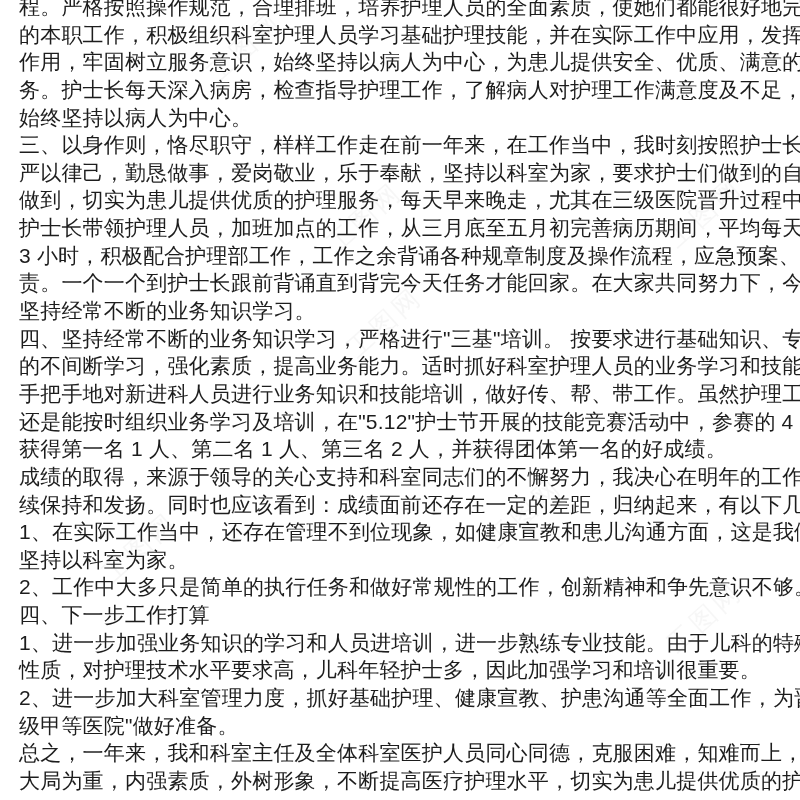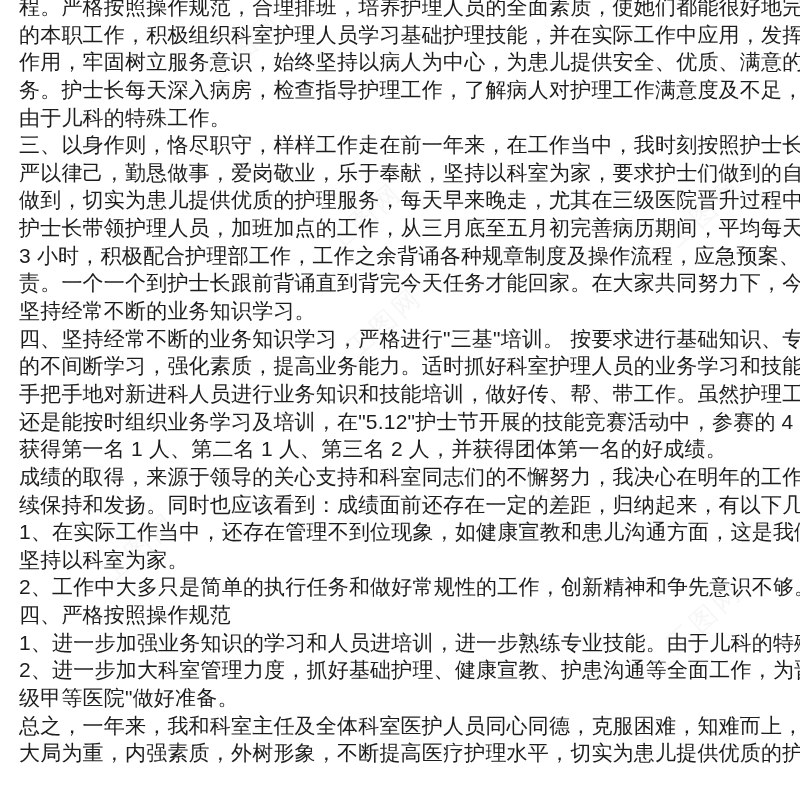--- a/index.html
+++ b/index.html
@@ -57,38 +57,39 @@
       <span class="watermark" style="left: 95px; top: 530px; color: rgb(176, 176, 176);">工图网</span>
       <span class="watermark" style="left: 480px; top: 495px; color: rgb(176, 176, 176);">工图网</span>
       <span class="watermark" style="left: 660px; top: 600px; color: rgb(176, 176, 176);">工图网</span>
       <span class="watermark" style="left: 200px; top: 30px; color: rgb(176, 176, 176);">工图网</span>
     </div>
   <div class="text-block">
       <div class="text-line">程。严格按照操作规范，合理排班，培养护理人员的全面素质，使她们都能很好地完成自己</div>
       <div class="text-line">的本职工作，积极组织科室护理人员学习基础护理技能，并在实际工作中应用，发挥了积极</div>
       <div class="text-line">作用，牢固树立服务意识，始终坚持以病人为中心，为患儿提供安全、优质、满意的护理服</div>
       <div class="text-line">务。护士长每天深入病房，检查指导护理工作，了解病人对护理工作满意度及不足，对存在</div>
-      <div class="text-line">由于儿科的特殊工作。</div>
+      <div class="text-line">始终坚持以病人为中心。</div>
       <div class="text-line">三、以身作则，恪尽职守，样样工作走在前一年来，在工作当中，我时刻按照护士长职责，</div>
       <div class="text-line">严以律己，勤恳做事，爱岗敬业，乐于奉献，坚持以科室为家，要求护士们做到的自己首先</div>
       <div class="text-line">做到，切实为患儿提供优质的护理服务，每天早来晚走，尤其在三级医院晋升过程中，</div>
       <div class="text-line">护士长带领护理人员，加班加点的工作，从三月底至五月初完善病历期间，平均每天加班 2-</div>
       <div class="text-line">3 小时，积极配合护理部工作，工作之余背诵各种规章制度及操作流程，应急预案、工作职</div>
       <div class="text-line">责。一个一个到护士长跟前背诵直到背完今天任务才能回家。在大家共同努力下，今年八月</div>
       <div class="text-line">坚持经常不断的业务知识学习。</div>
       <div class="text-line">四、坚持经常不断的业务知识学习，严格进行"三基"培训。 按要求进行基础知识、专业知识</div>
       <div class="text-line">的不间断学习，强化素质，提高业务能力。适时抓好科室护理人员的业务学习和技能培训，</div>
       <div class="text-line">手把手地对新进科人员进行业务知识和技能培训，做好传、帮、带工作。虽然护理工作很忙，</div>
       <div class="text-line">还是能按时组织业务学习及培训，在"5.12"护士节开展的技能竞赛活动中，参赛的 4 名护士，</div>
       <div class="text-line">获得第一名 1 人、第二名 1 人、第三名 2 人，并获得团体第一名的好成绩。</div>
       <div class="text-line">成绩的取得，来源于领导的关心支持和科室同志们的不懈努力，我决心在明年的工作当中继</div>
       <div class="text-line">续保持和发扬。同时也应该看到：成绩面前还存在一定的差距，归纳起来，有以下几点：</div>
       <div class="text-line">1、在实际工作当中，还存在管理不到位现象，如健康宣教和患儿沟通方面，这是我们今后</div>
       <div class="text-line">坚持以科室为家。</div>
       <div class="text-line">2、工作中大多只是简单的执行任务和做好常规性的工作，创新精神和争先意识不够。</div>
-      <div class="text-line">四、严格按照操作规范</div>
+      <div class="text-line">四、下一步工作打算</div>
       <div class="text-line">1、进一步加强业务知识的学习和人员进培训，进一步熟练专业技能。由于儿科的特殊工作</div>
+      <div class="text-line">性质，对护理技术水平要求高，儿科年轻护士多，因此加强学习和培训很重要。</div>
       <div class="text-line">2、进一步加大科室管理力度，抓好基础护理、健康宣教、护患沟通等全面工作，为晋升"三</div>
       <div class="text-line">级甲等医院"做好准备。</div>
       <div class="text-line">总之，一年来，我和科室主任及全体科室医护人员同心同德，克服困难，知难而上，以医院</div>
       <div class="text-line">大局为重，内强素质，外树形象，不断提高医疗护理水平，切实为患儿提供优质的护理服务，</div>
     </div>
 </div>
 
 </body></html>

